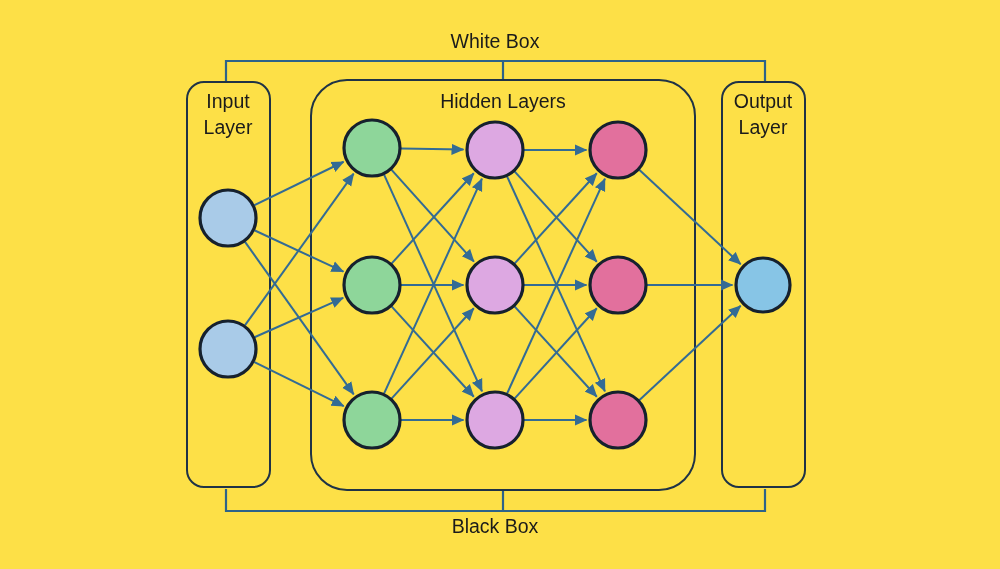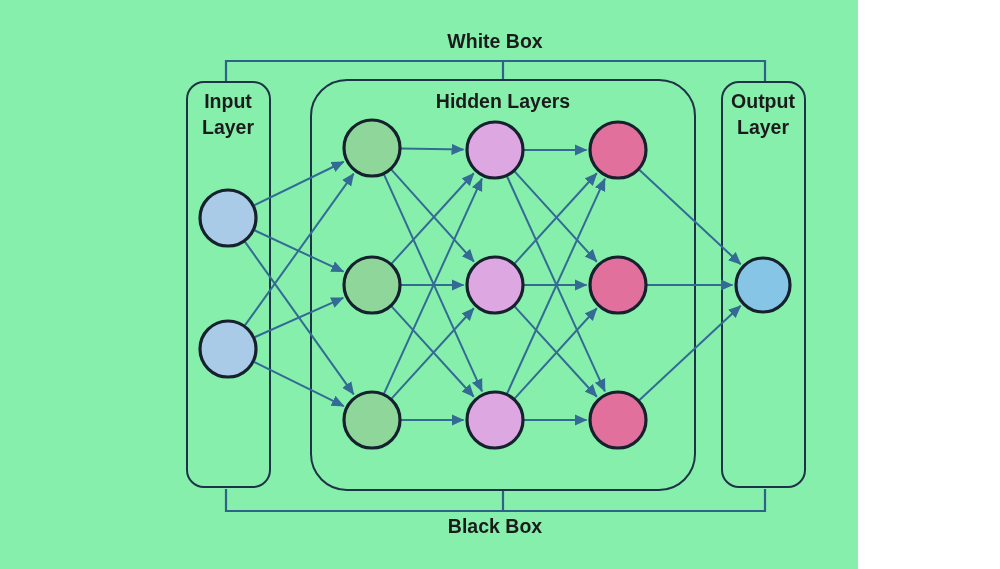--- a/index.html
+++ b/index.html
@@ -8,24 +8,23 @@
     background: #ffffff;
   }
   body {
     width: 1000px;
     height: 569px;
     overflow: hidden;
     font-family: "Liberation Sans", sans-serif;
   }
   #canvas {
     position: relative;
-    width: 858px;
+    width: 1000px;
     height: 569px;
-    background: #86efac;
-    font-weight: bold;
+    background: #fde047;
   }
   #nn-svg {
     position: absolute;
     left: 0;
     top: 0;
     width: 1000px;
     height: 569px;
     display: block;
   }
   .lbl {

